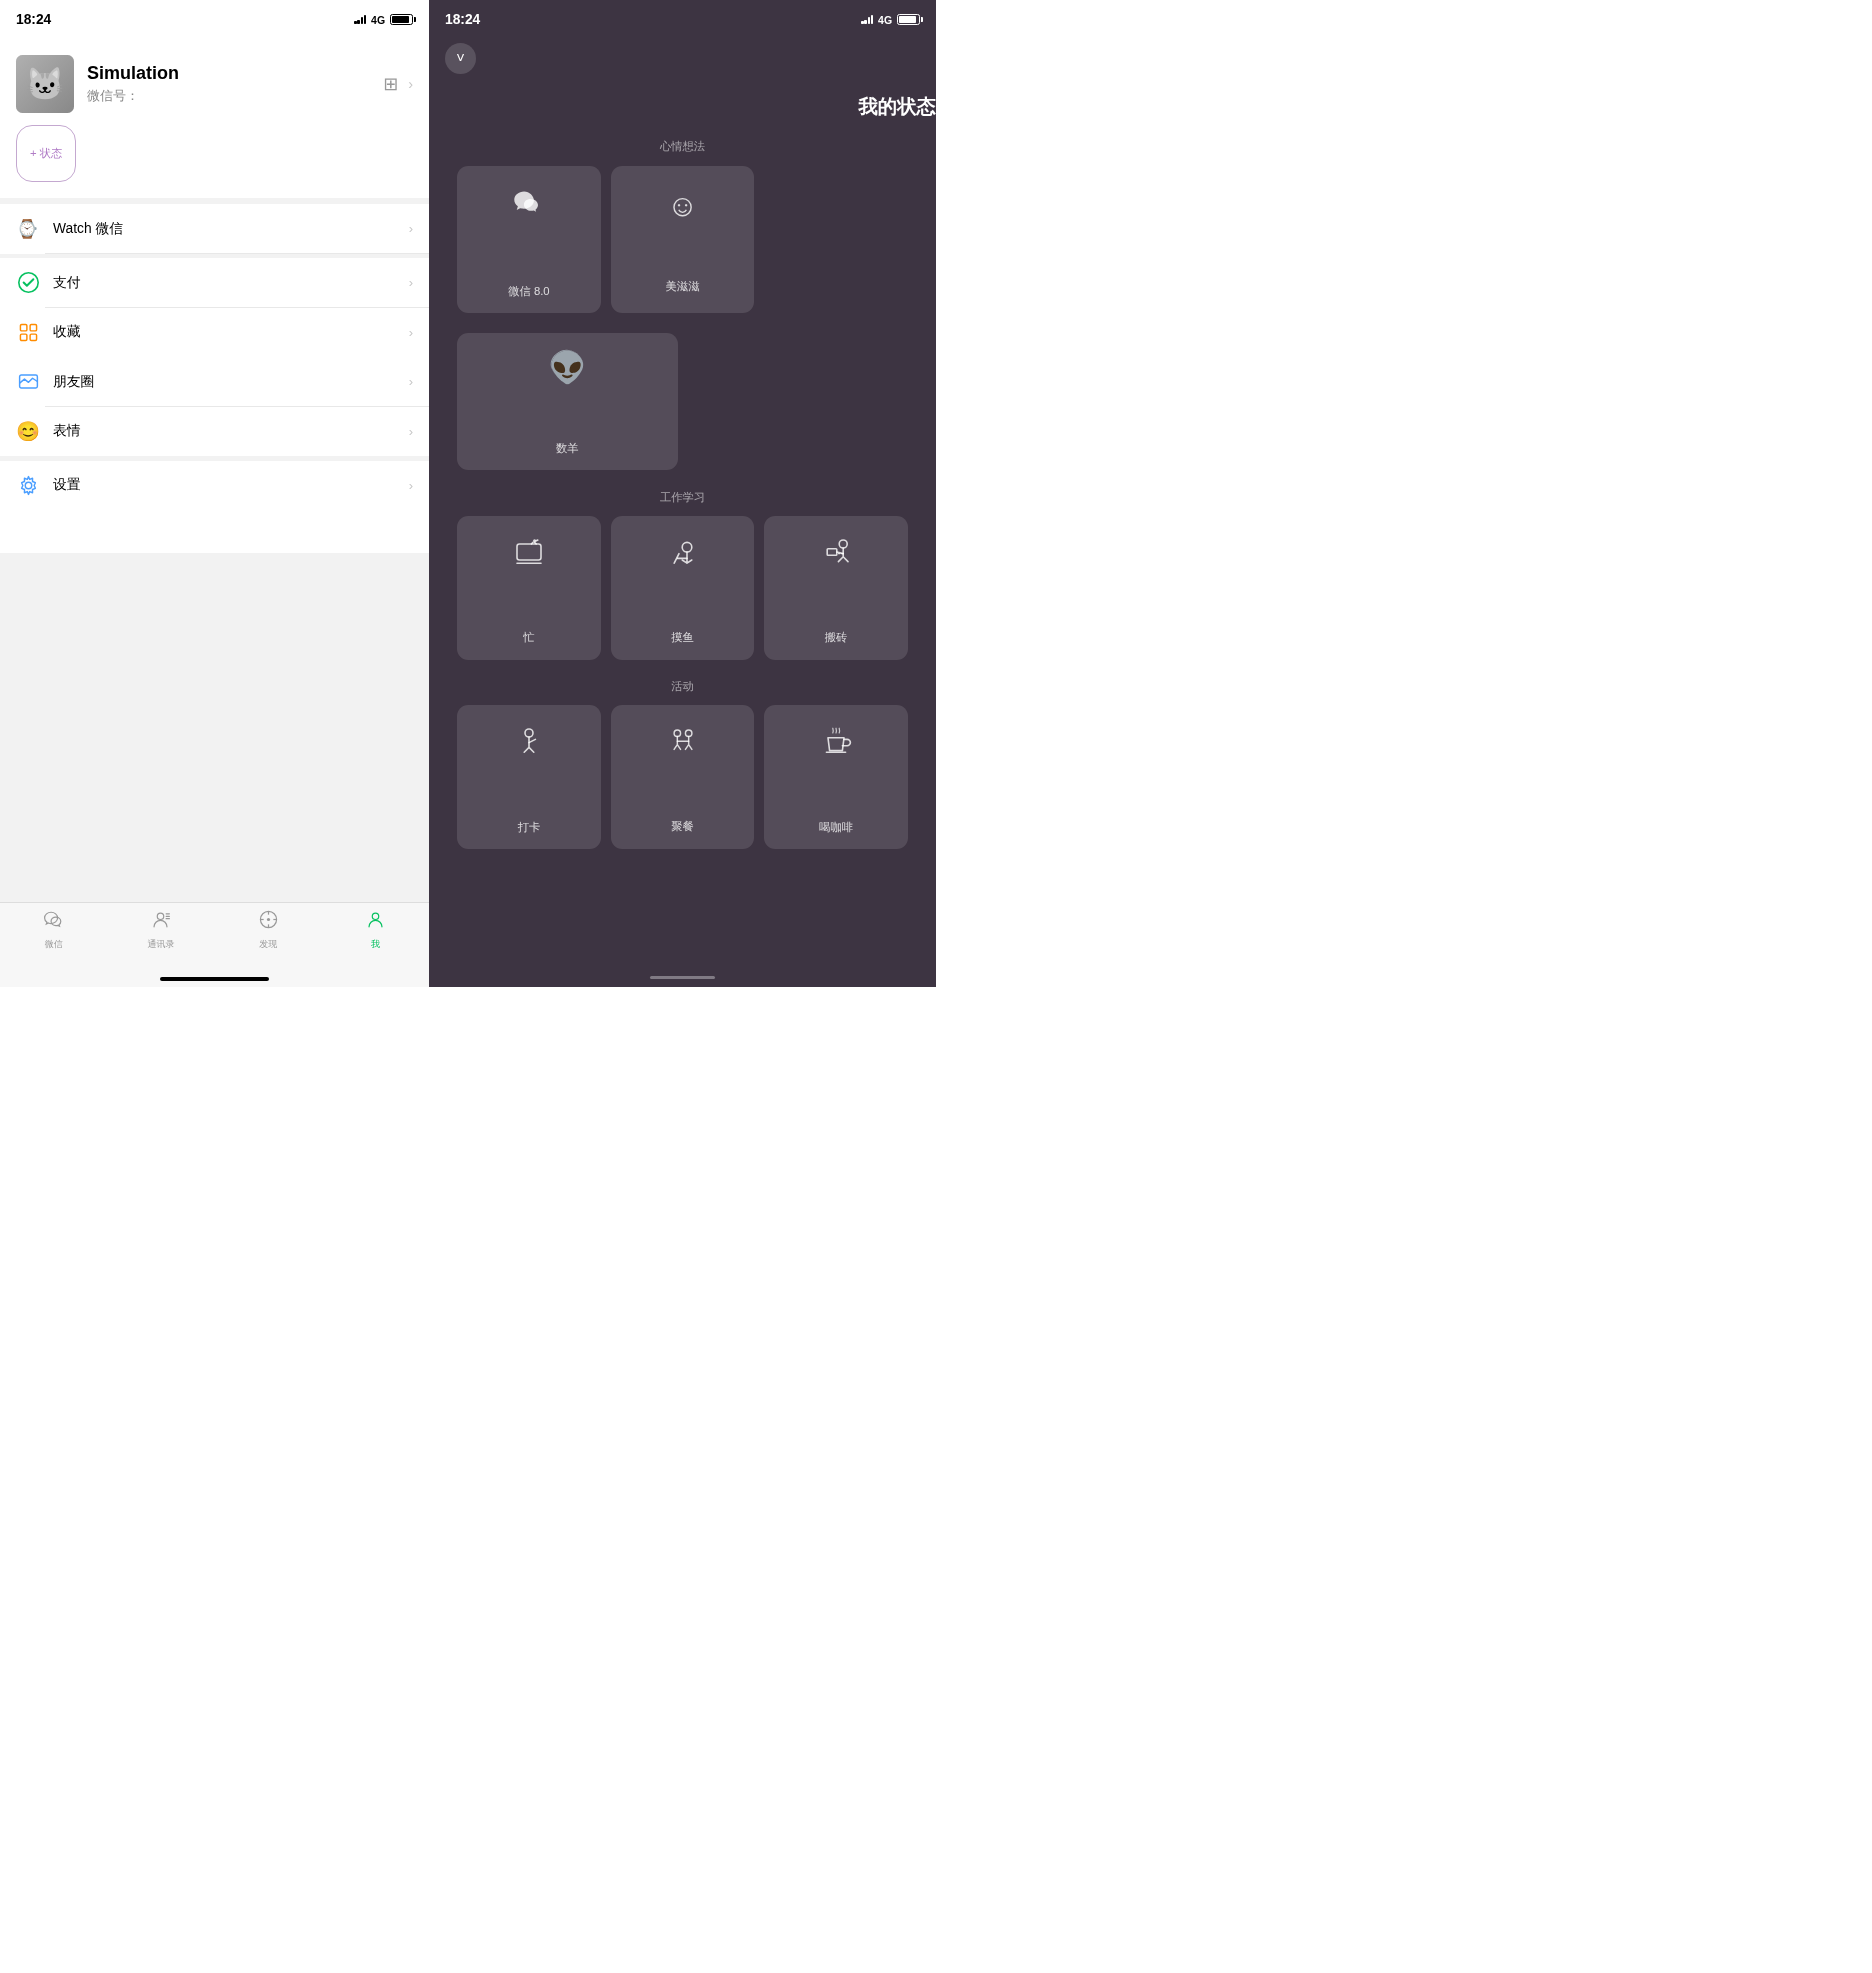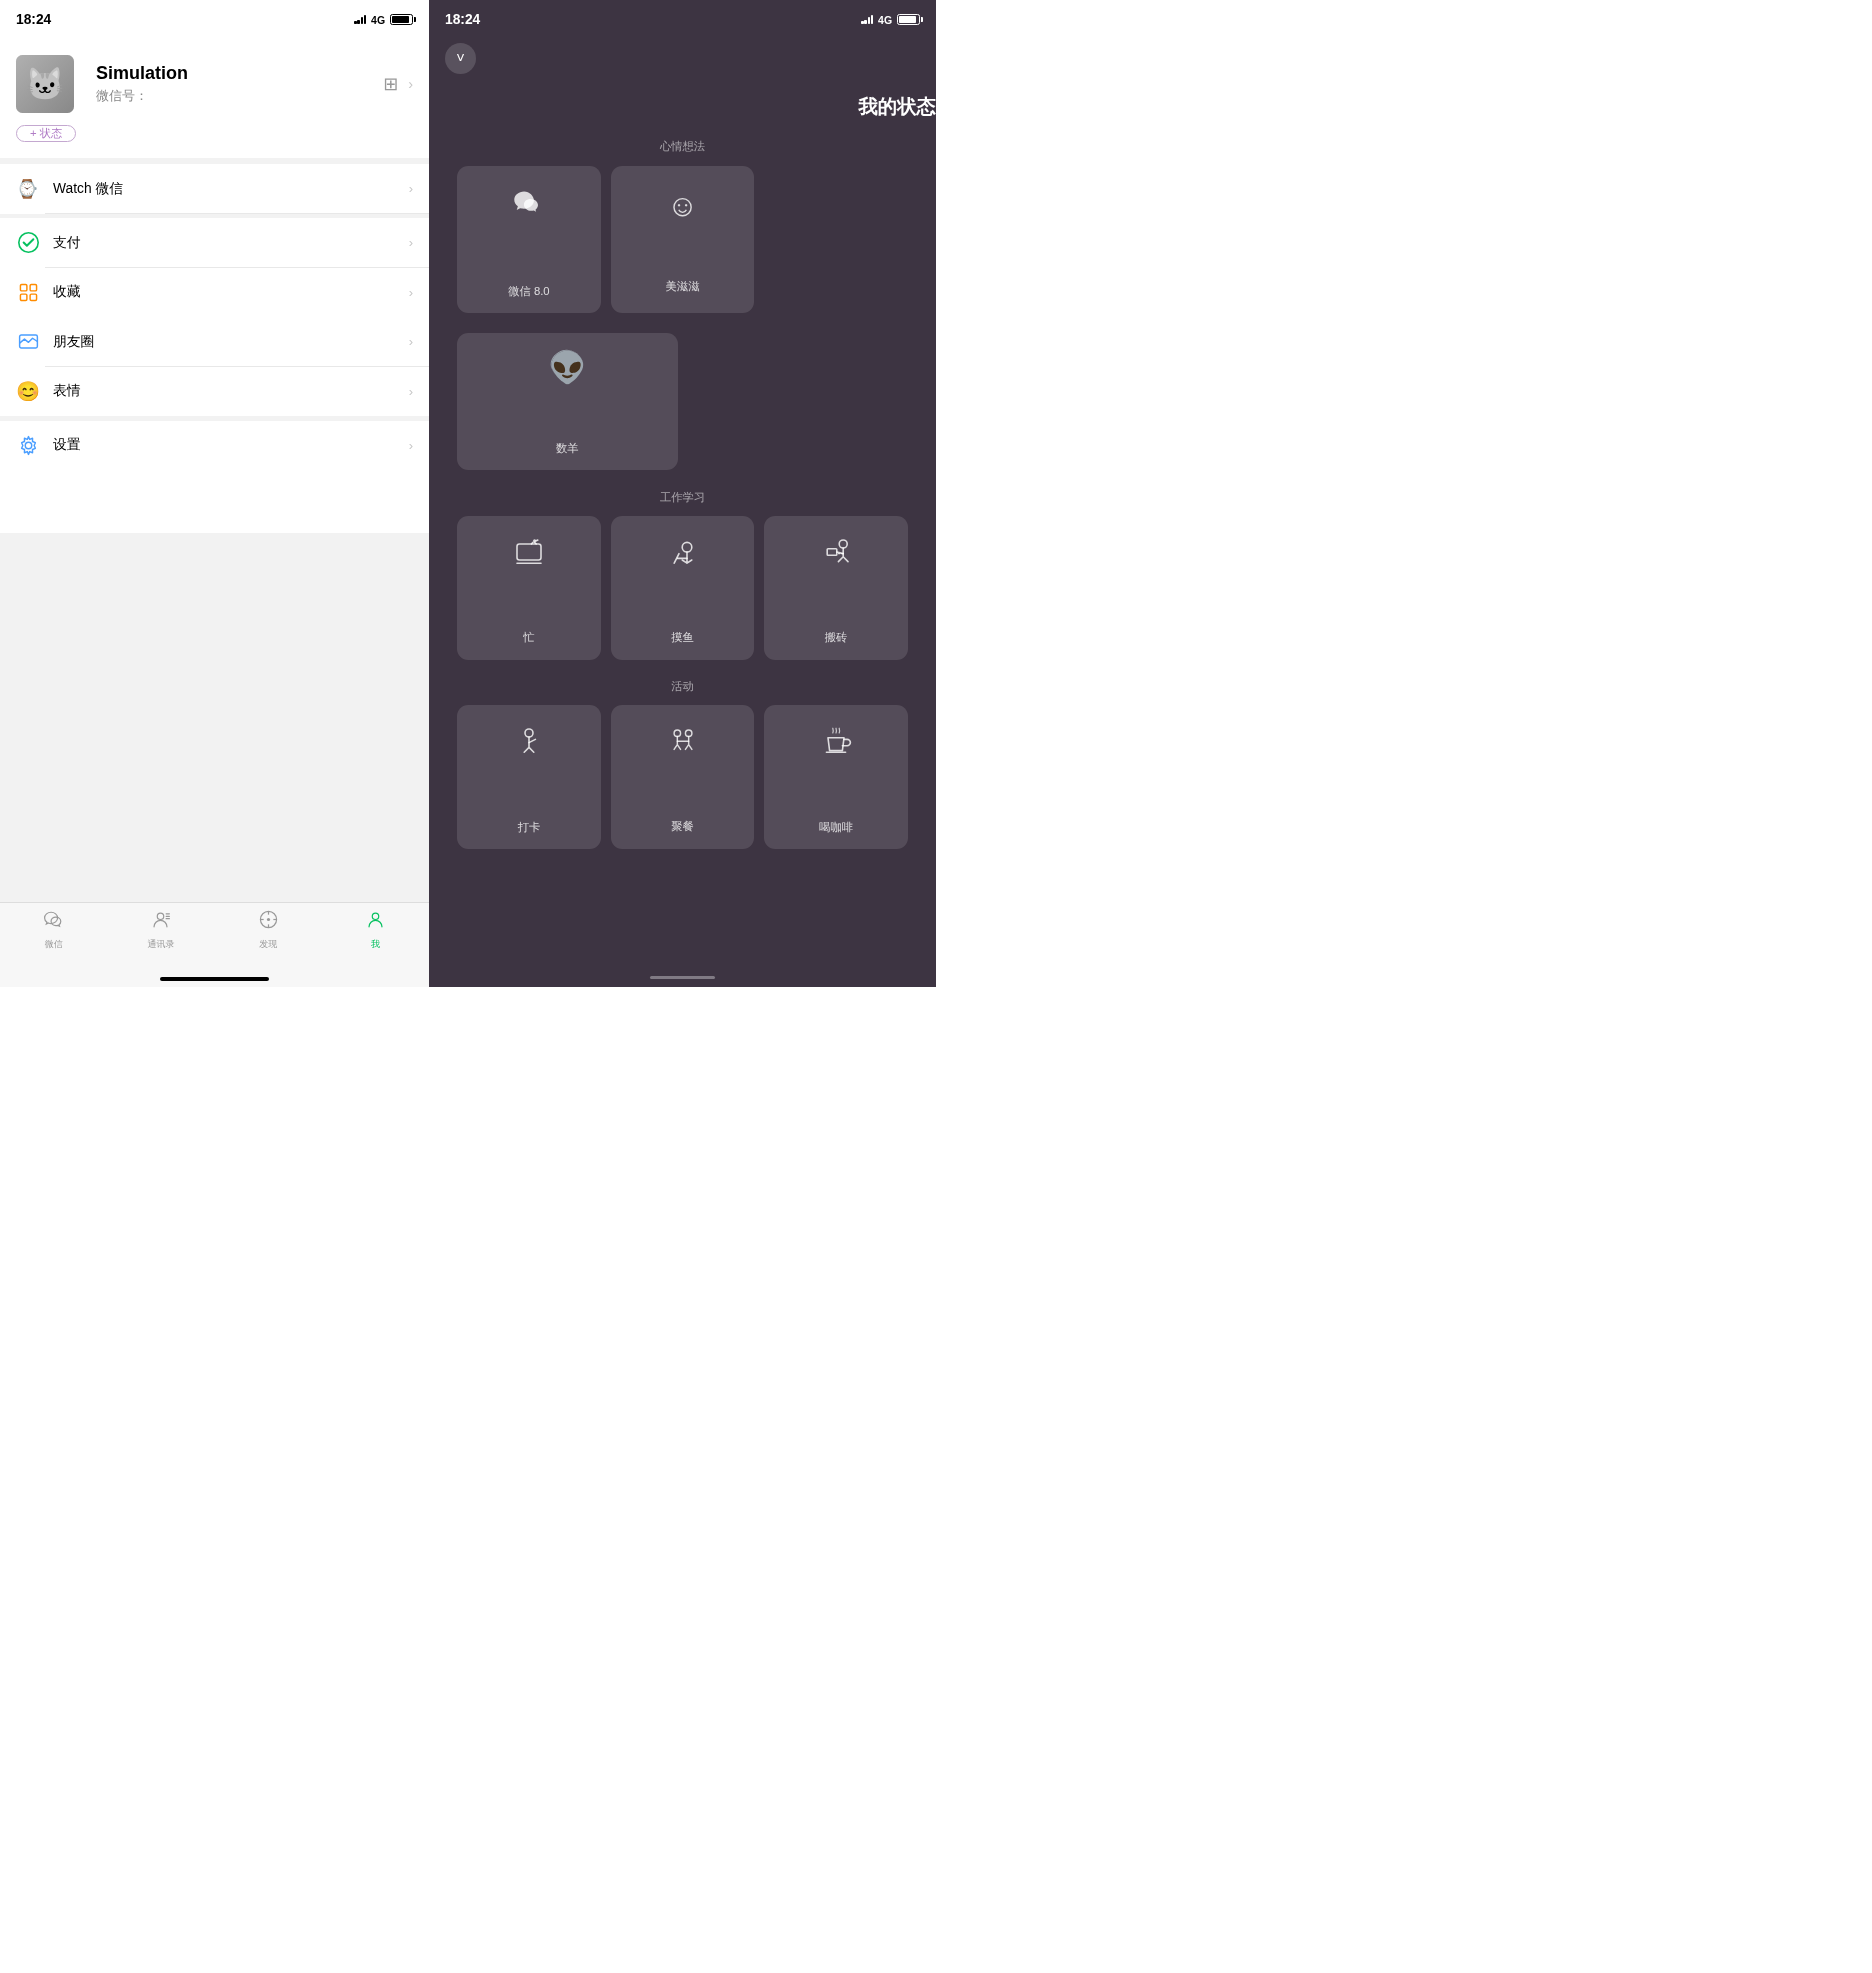--- a/index.html
+++ b/index.html
@@ -64,21 +64,21 @@
     
     .profile-section {
       background: #fff;
       padding: 19.4px 16px 16px;
       display: flex;
       flex-direction: column;
     }
     .profile-row {
       display: flex;
       align-items: center;
-      gap: 22px;
+      gap: 13px;
     }
     .avatar {
       width: 58px; height: 58px;
       border-radius: 6.5px;
       background: #ccc;
       overflow: hidden;
       flex-shrink: 0;
     }
     .avatar-img {
       width: 100%; height: 100%;
@@ -112,21 +112,21 @@
     }
     .chevron-right {
       color: #c8c8c8;
       font-size: 14.6px;
     }
     .status-btn {
       margin-top: 11.3px;
       align-self: flex-start;
       border: 1.2px solid #c4a8d0;
       border-radius: 16px;
-      padding: 0 13px;
+      padding: 20px 13px;
       font-size: 11.3px;
       color: #b07cc6;
       background: transparent;
       display: flex; align-items: center; gap: 3.2px;
     }
 
     
     .divider {
       height: 6.5px;
       background: #f2f2f2;

